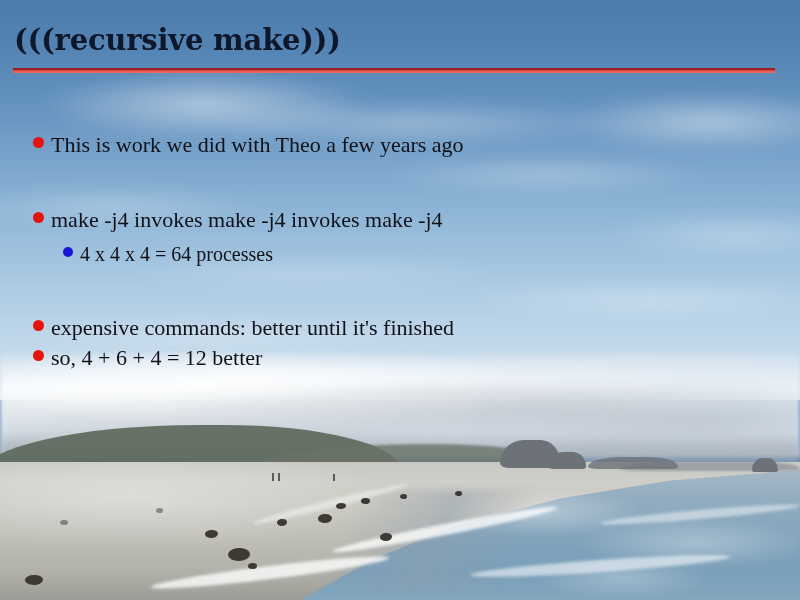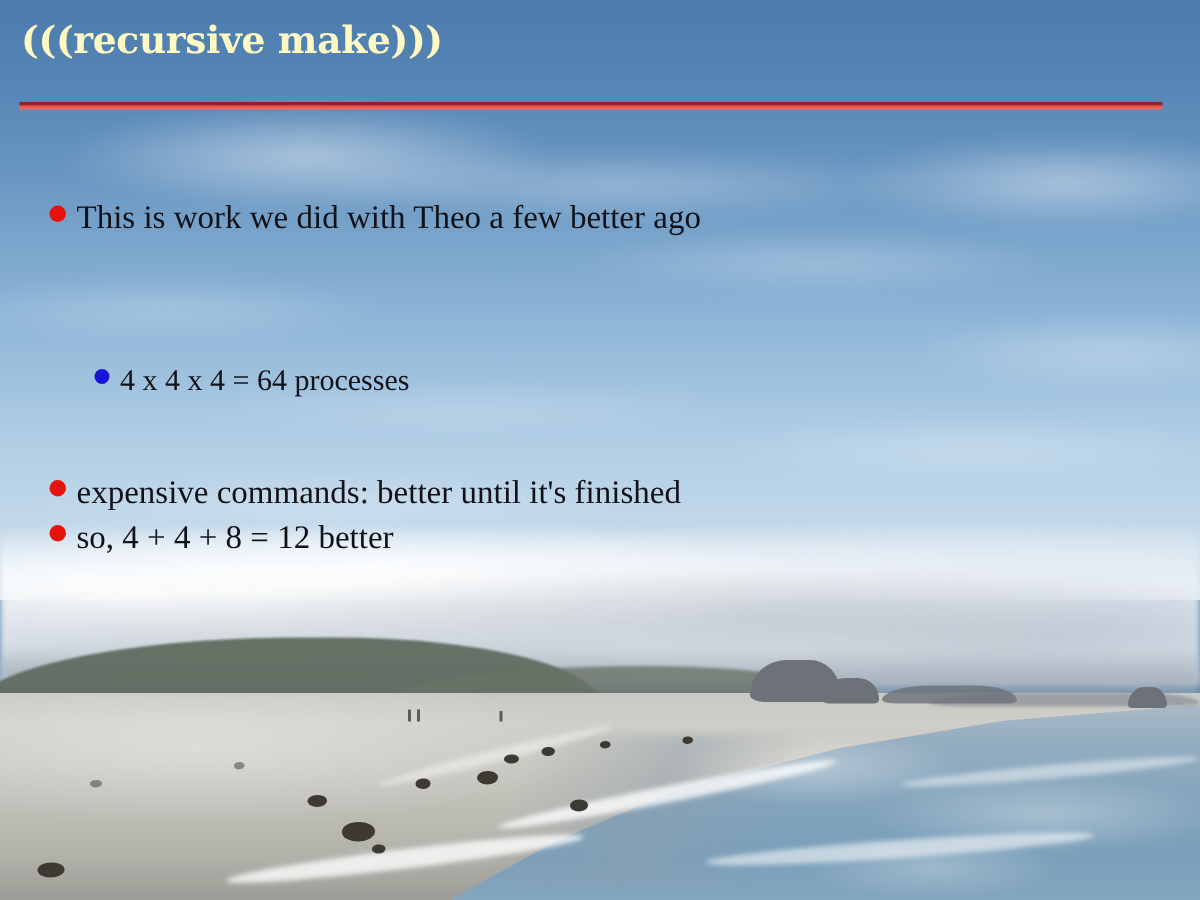--- a/index.html
+++ b/index.html
@@ -166,26 +166,26 @@
 
   
   .person { position: absolute; width: 2px; background: #5b5b57; }
   .pe1 { left: 272px; top: 473px; height: 8px; }
   .pe2 { left: 278px; top: 473px; height: 8px; }
   .pe3 { left: 333px; top: 474px; height: 7px; }
 
   
   .title {
     position: absolute;
-    left: 14px; top: 10px;
+    left: 14px; top: 23px;
     font-family: "DejaVu Serif", "Liberation Serif", serif;
     font-weight: bold;
-    font-size: 25px;
+    font-size: 29px;
     line-height: 34px;
-    color: #fef9c3;
+    color: #0f172a;
     letter-spacing: -0.2px;
     white-space: nowrap;
   }
   .title-rule {
     position: absolute;
     left: 13px; top: 68px;
     width: 762px; height: 5px;
     background: linear-gradient(180deg, #8d1c1c 0%, #9e2020 34%, #e9554e 55%, #f06a60 100%);
   }
   .body { position: absolute; left: 0; top: 0; width: 800px; height: 600px; }
@@ -289,33 +289,37 @@
     <div class="person pe3"></div>
   </div>
 
   <div class="title">(((recursive make)))</div>
   <div class="title-rule"></div>
 
   <div class="body">
 
     <div class="bullet-row lvl1 b0">
       <span class="bullet-dot"></span>
-      <span class="bullet-text">This is work we did with Theo a few better ago</span>
-    </div>
-
+      <span class="bullet-text">This is work we did with Theo a few years ago</span>
+    </div>
+
+    <div class="bullet-row lvl1 b1">
+      <span class="bullet-dot"></span>
+      <span class="bullet-text">make -j4 invokes make -j4 invokes make -j4</span>
+    </div>
 
     <div class="bullet-row lvl2 b2">
       <span class="bullet-dot"></span>
       <span class="bullet-text">4 x 4 x 4 = 64 processes</span>
     </div>
 
     <div class="bullet-row lvl1 b3">
       <span class="bullet-dot"></span>
       <span class="bullet-text">expensive commands: better until it's finished</span>
     </div>
 
     <div class="bullet-row lvl1 b4">
       <span class="bullet-dot"></span>
-      <span class="bullet-text">so, 4 + 4 + 8 = 12 better</span>
+      <span class="bullet-text">so, 4 + 6 + 4 = 12 better</span>
     </div>
 
   </div>
 </div>
 
 </body></html>

